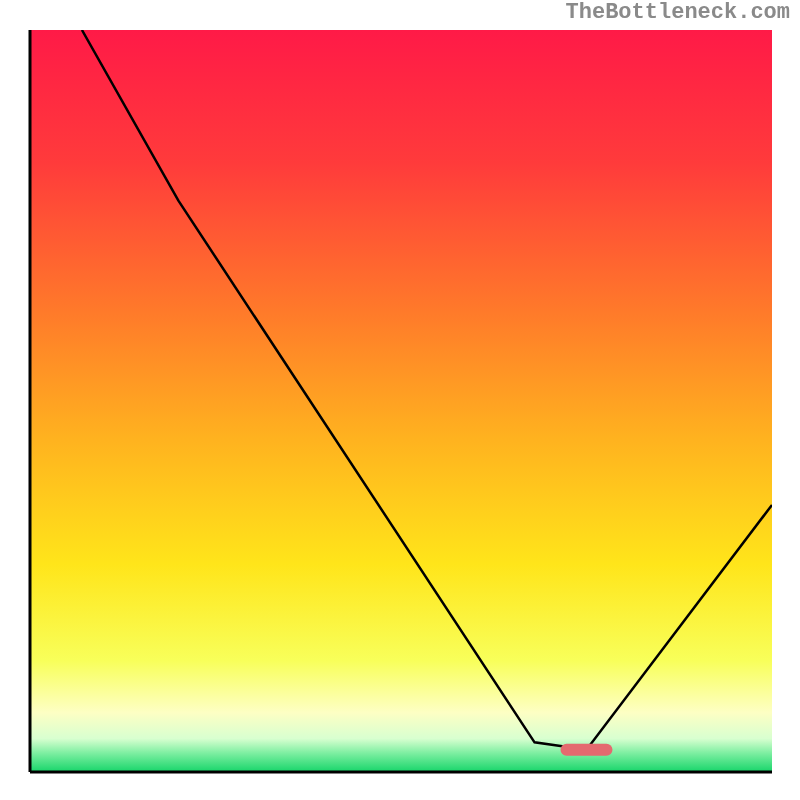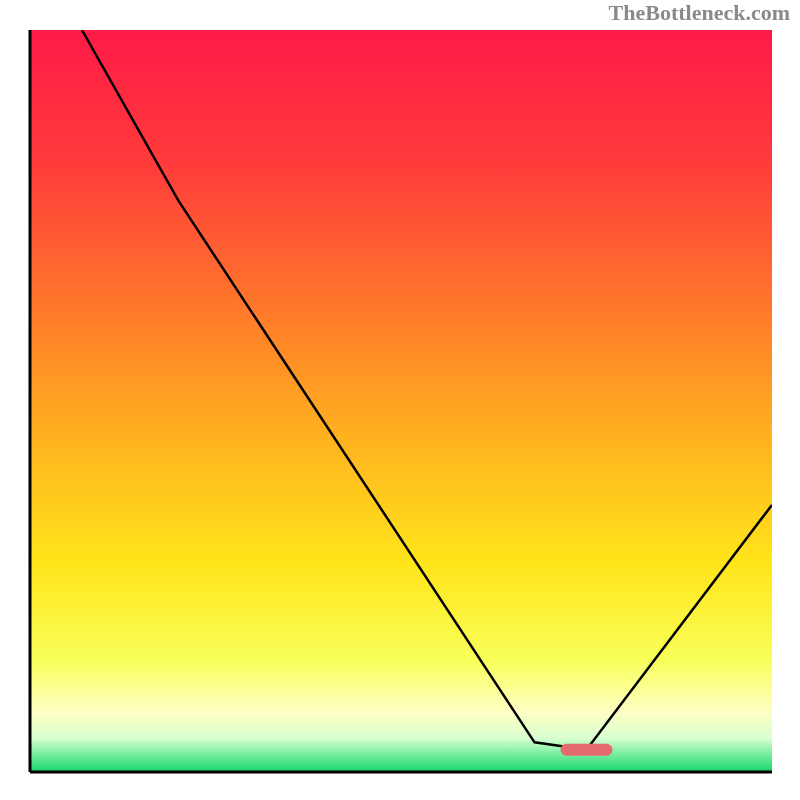--- a/index.html
+++ b/index.html
@@ -12,21 +12,21 @@
   }
   .stage {
     position: relative;
     width: 800px;
     height: 800px;
   }
   .watermark {
     position: absolute;
     top: 0px;
     right: 10px;
-    font-family: Liberation Serif, serif;
+    font-family: Liberation Mono, monospace;
     font-size: 22px;
     font-weight: bold;
     color: #8a8a8a;
   }
   svg {
     position: absolute;
     left: 0;
     top: 0;
   }
 </style>

